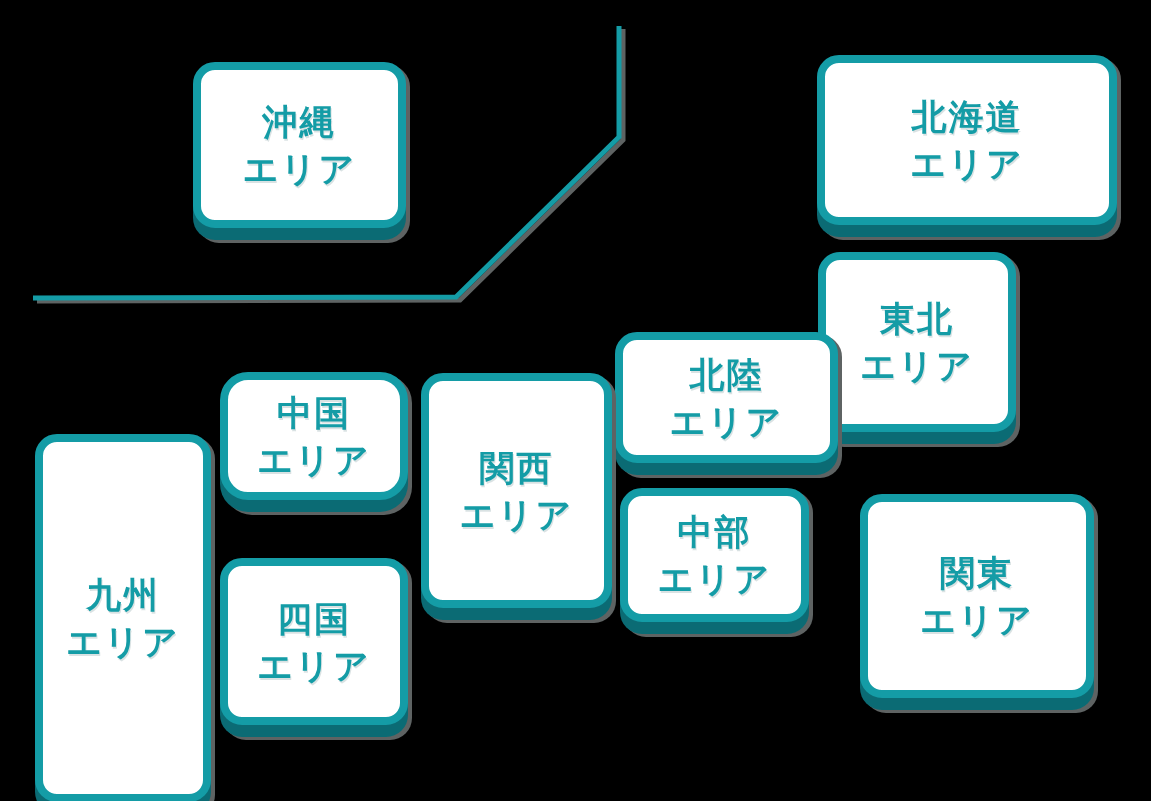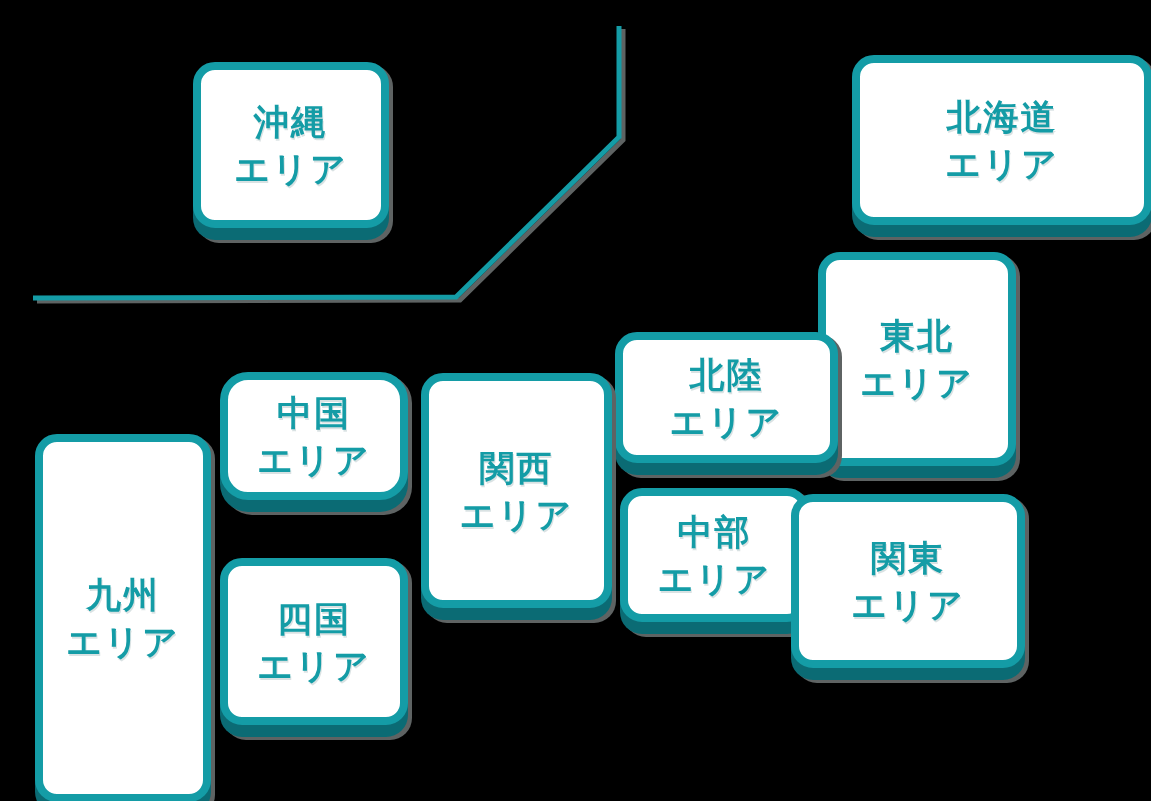--- a/index.html
+++ b/index.html
@@ -52,30 +52,30 @@
     display:block;
     color:var(--teal);
     font-size:35px;
     font-weight:800;
     line-height:47px;
     letter-spacing:2px;
     text-align:center;
     text-shadow:1px 2px 0 rgba(0,60,70,0.15);
     white-space:nowrap;
   }
-  .r-okinawa {left:193px;top:62px; width:196px;height:166px;justify-content:center;}
-  .r-hokkaido{left:852px;top:55px; width:300px;height:170px;}
-  .r-tohoku  {left:818px;top:252px;width:198px;height:214px;}
+  .r-okinawa {left:193px;top:62px; width:213px;height:166px;justify-content:center;}
+  .r-hokkaido{left:817px;top:55px; width:300px;height:170px;}
+  .r-tohoku  {left:818px;top:252px;width:198px;height:180px;}
   .r-hokuriku{left:615px;top:332px;width:223px;height:131px;}
   .r-kansai  {left:421px;top:373px;width:191px;height:235px;}
   .r-chugoku {left:220px;top:372px;width:188px;height:128px;border-radius:28px;}
   .r-shikoku {left:220px;top:558px;width:188px;height:167px;}
   .r-kyushu  {left:35px; top:434px;width:176px;height:368px;}
   .r-chubu   {left:620px;top:488px;width:189px;height:134px;}
-  .r-kanto   {left:791px;top:494px;width:234px;height:174px;}
+  .r-kanto   {left:860px;top:494px;width:234px;height:204px;}
 </style>
 </head>
 <body>
 
 <div class="canvas">
 
   <svg class="divider" width="1151" height="801" viewBox="0 0 1151 801" xmlns="http://www.w3.org/2000/svg">
     <polyline points="33,298 456,297 619,137 619,26"></polyline>
   </svg>
 

